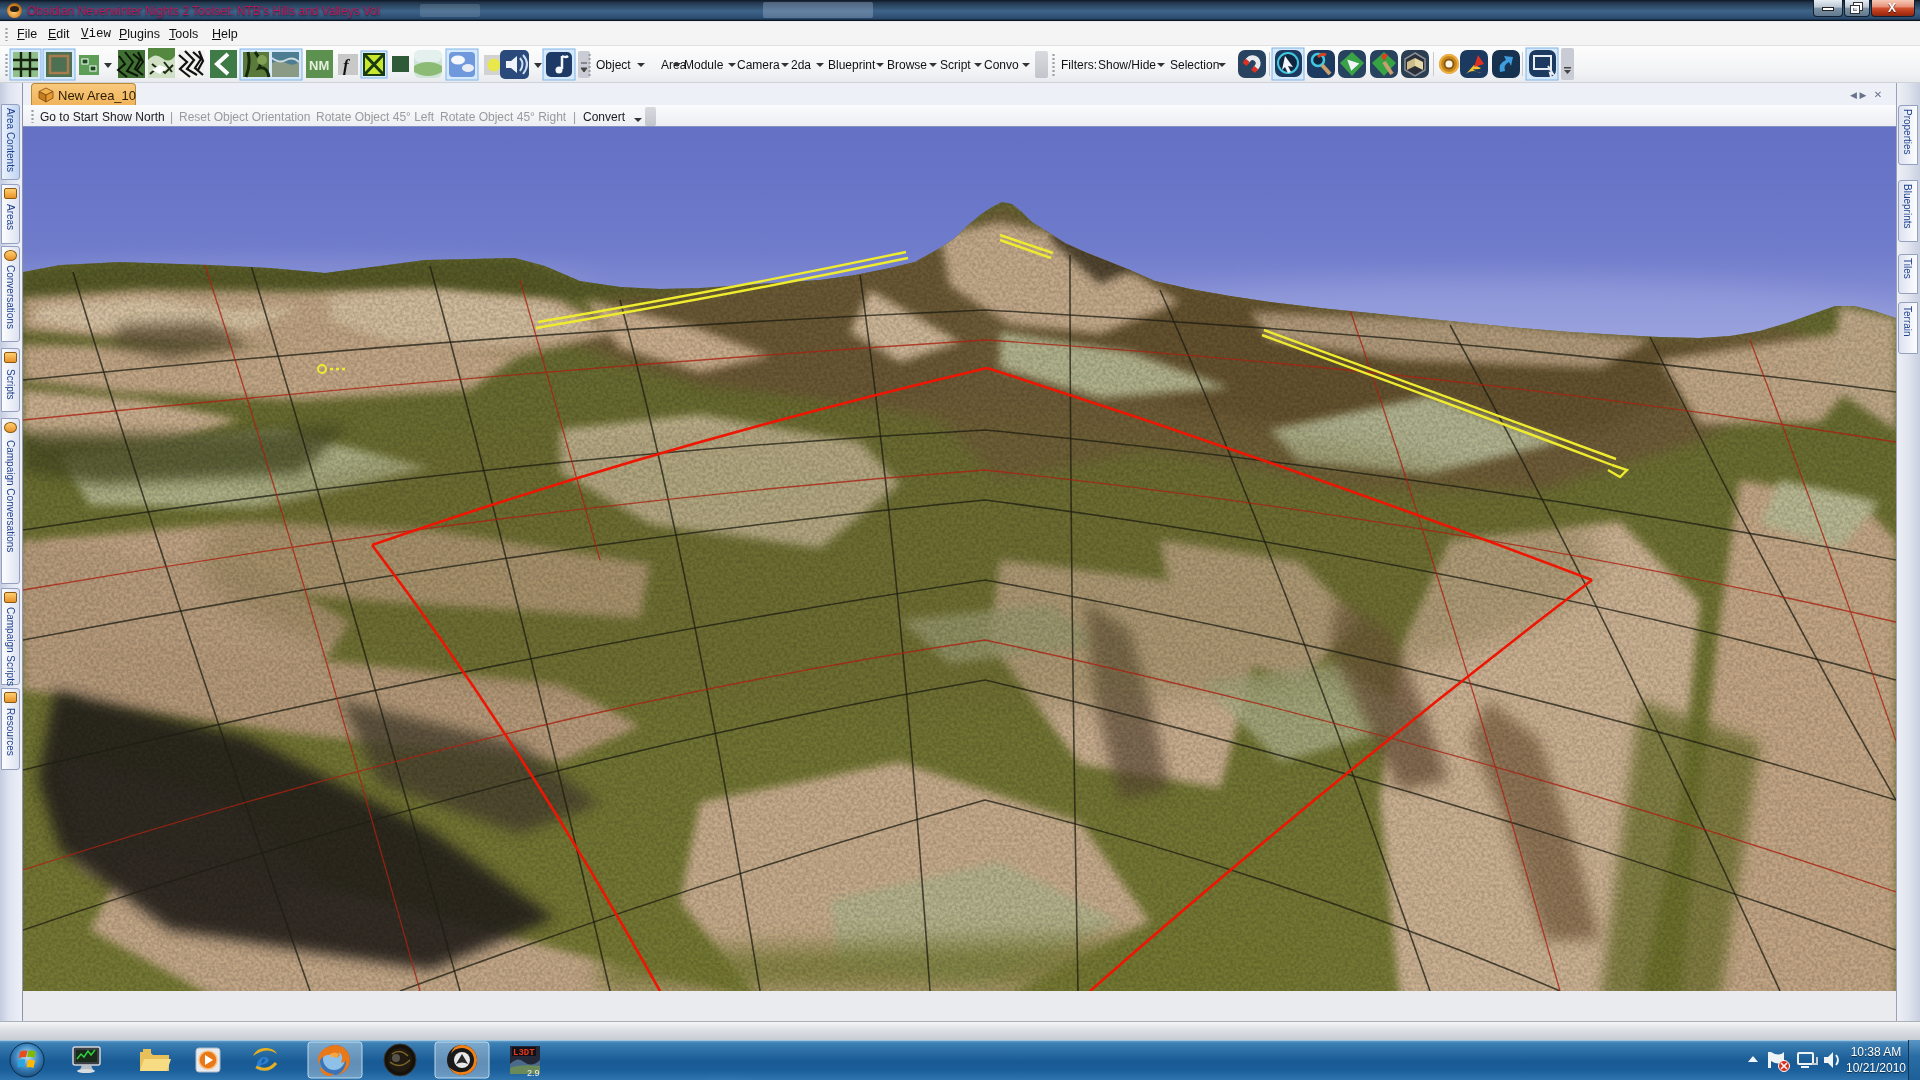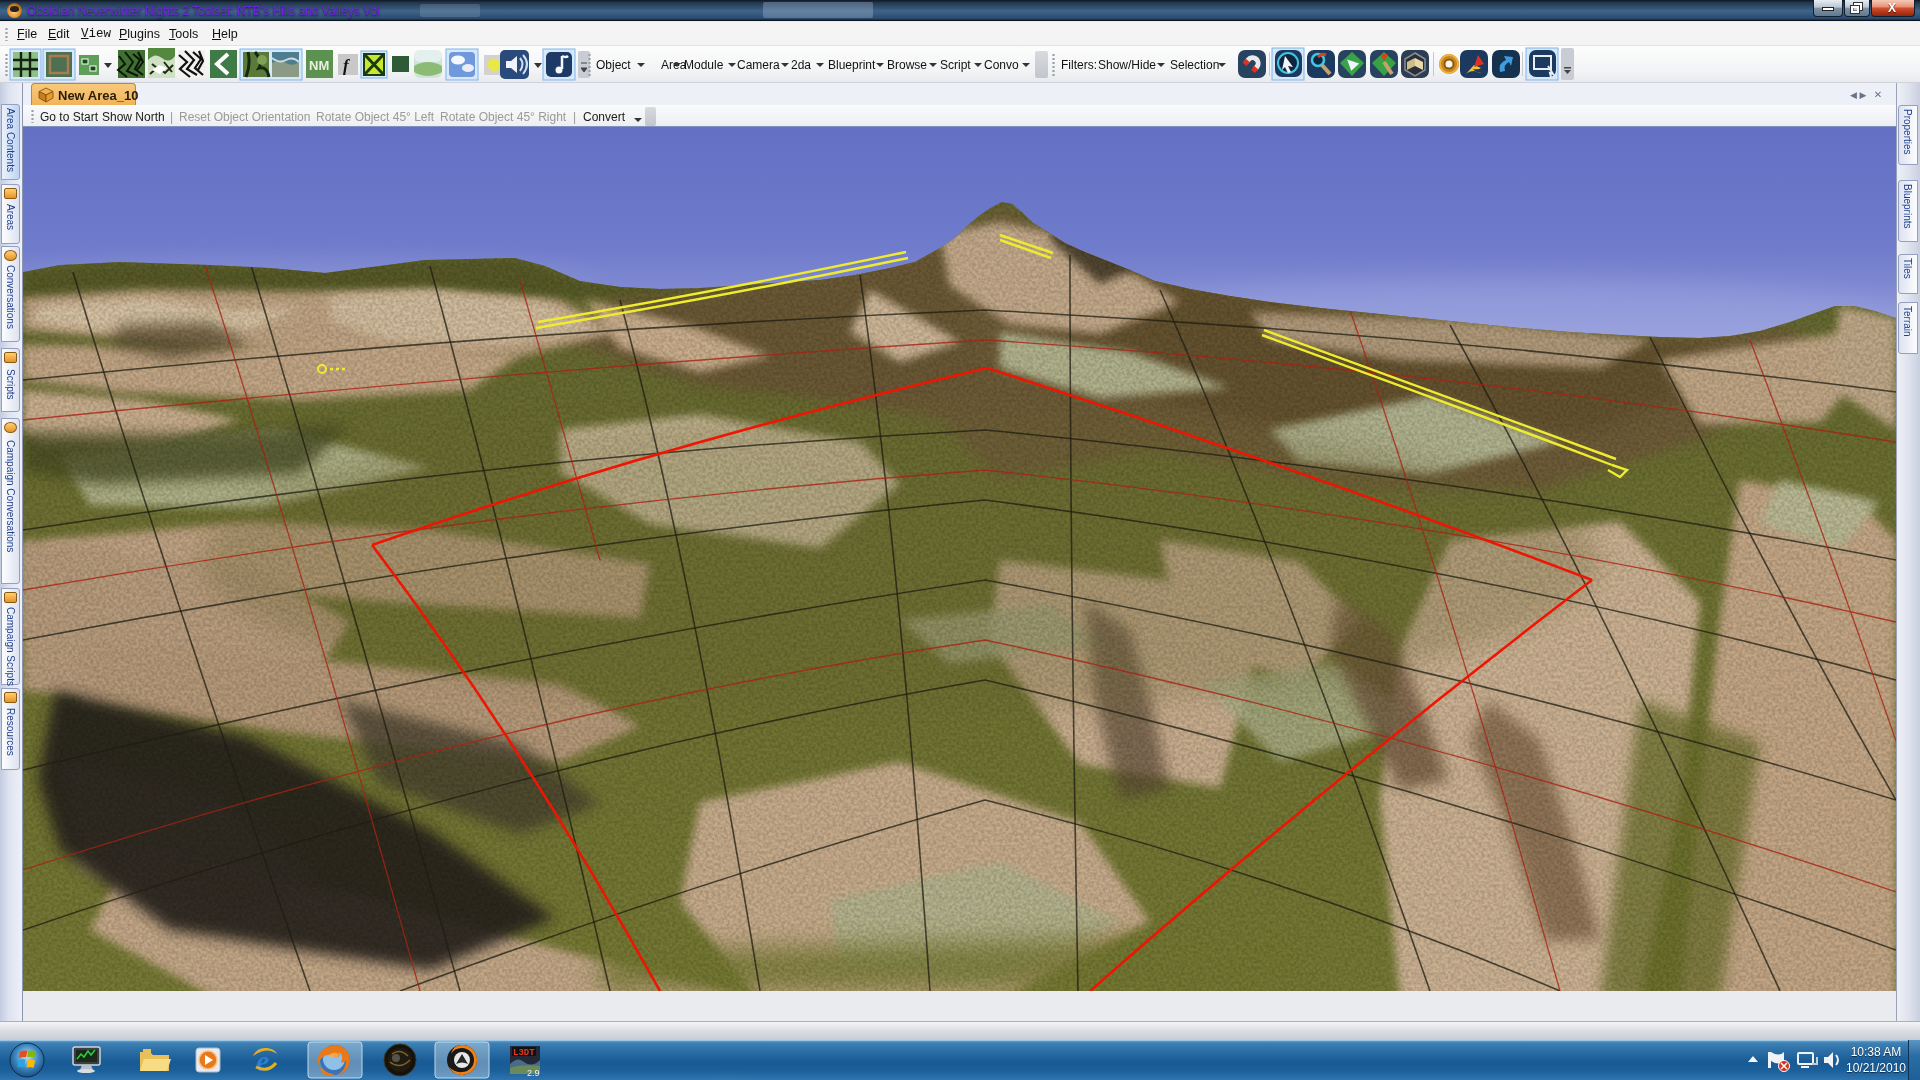--- a/index.html
+++ b/index.html
@@ -7,21 +7,21 @@
 #stage { position:relative; width:1920px; height:1080px; background:#e9ebee; }
 .abs { position:absolute; }
 
 
 #titlebar { left:0; top:0; width:1920px; height:21px;
   background:linear-gradient(to bottom,#0e1826 0%,#24384f 14%,#31516f 38%,#3f648a 55%,#34557a 78%,#2a4a6e 92%,#16293e 100%);
   border-bottom:1px solid #0c1520; }
 #titleicon { left:7px; top:3px; width:15px; height:15px; border-radius:50%;
   background:radial-gradient(circle at 45% 60%, #f8d080 0%, #e89530 45%, #9a5a14 75%, #4a2c08 100%); }
 #titleicon:before { content:""; position:absolute; left:3px; top:3px; width:9px; height:6px; border-radius:50% 50% 40% 40%; background:#2a2118; }
-#titletext { left:27px; top:4px; color:#6d28d9; font-size:12px; text-shadow:0 1px 2px rgba(0,0,0,.7); }
+#titletext { left:27px; top:4px; color:#be185d; font-size:12px; text-shadow:0 1px 2px rgba(0,0,0,.7); }
 #titleghost { left:763px; top:2px; width:110px; height:16px; background:rgba(160,180,205,.38); border-radius:2px; }
 .winbtn { top:0; height:17px; border:1px solid #10202f; border-top:none; border-radius:0 0 4px 4px; }
 #btnmin { left:1813px; width:30px; background:linear-gradient(to bottom,#e7edf3 0%,#b9c6d2 45%,#7e93a6 50%,#62798d 100%); }
 #btnmax { left:1844px; width:26px; background:linear-gradient(to bottom,#e7edf3 0%,#b9c6d2 45%,#7e93a6 50%,#62798d 100%); }
 #btncls { left:1871px; width:44px; background:linear-gradient(to bottom,#f6c9b8 0%,#e8957d 40%,#cf4e2d 52%,#b03315 80%,#8c2810 100%); }
 .winglyph { position:absolute; color:#fff; font-weight:bold; }
 
 
 #menubar { left:0; top:22px; width:1920px; height:24px; background:#f4f4f4; border-bottom:1px solid #e2e2e6; }
 .grip { position:absolute; width:3px; background-image:radial-gradient(circle, #9aa0a8 1px, transparent 1.3px); background-size:3px 4px; }
@@ -30,21 +30,21 @@
 
 
 #toolbar { left:0; top:46px; width:1920px; height:37px; background:linear-gradient(to bottom,#fdfdfd,#f2f3f5 70%,#e9eaee); border-bottom:1px solid #d0d2da; }
 .tbtxt { position:absolute; top:12px; font-size:12px; color:#111; white-space:nowrap; }
 .dda { position:absolute; top:17px; width:0; height:0; border-left:4px solid transparent; border-right:4px solid transparent; border-top:4px solid #333; }
 .ovf { position:absolute; top:5px; width:13px; height:27px; background:linear-gradient(to bottom,#d8dade,#c2c5cc); border-radius:2px; }
 
 
 #tabrow { left:0; top:83px; width:1920px; height:22px; background:#eef0f7; }
 #areatab { left:31px; top:83px; width:105px; height:22px; background:linear-gradient(to bottom,#f8c97e,#f0b45a); border:1px solid #b98a34; border-bottom:none; border-radius:4px 4px 0 0; }
-#areatab span { position:absolute; left:26px; top:4px; font-size:13px; font-weight:bold; color:#2a1c06; white-space:nowrap; }
+#areatab span { position:absolute; left:26px; top:4px; font-size:13px; font-weight:normal; color:#2a1c06; white-space:nowrap; }
 
 
 #subbar { left:23px; top:105px; width:1897px; height:22px; background:linear-gradient(to bottom,#fafbfc,#eceef3); border-bottom:1px solid #c9ccd6; }
 .sbtxt { position:absolute; top:5px; font-size:12px; color:#1a1a1a; white-space:nowrap; }
 .sbgray { color:#9a9a9a; }
 
 
 #leftstrip { left:0; top:83px; width:23px; height:938px; background:linear-gradient(to right,#c3cbe0,#dee3f0 40%,#eef0f8); border-right:1px solid #8b94b0; }
 #rightstrip { left:1896px; top:83px; width:24px; height:938px; background:linear-gradient(to left,#c9cfdf,#dfe3ee 50%,#eef0f6); border-left:1px solid #9aa2ba; }
 .vtab { position:absolute; writing-mode:vertical-lr; font-size:10px; color:#1d3f8f; white-space:nowrap; }

